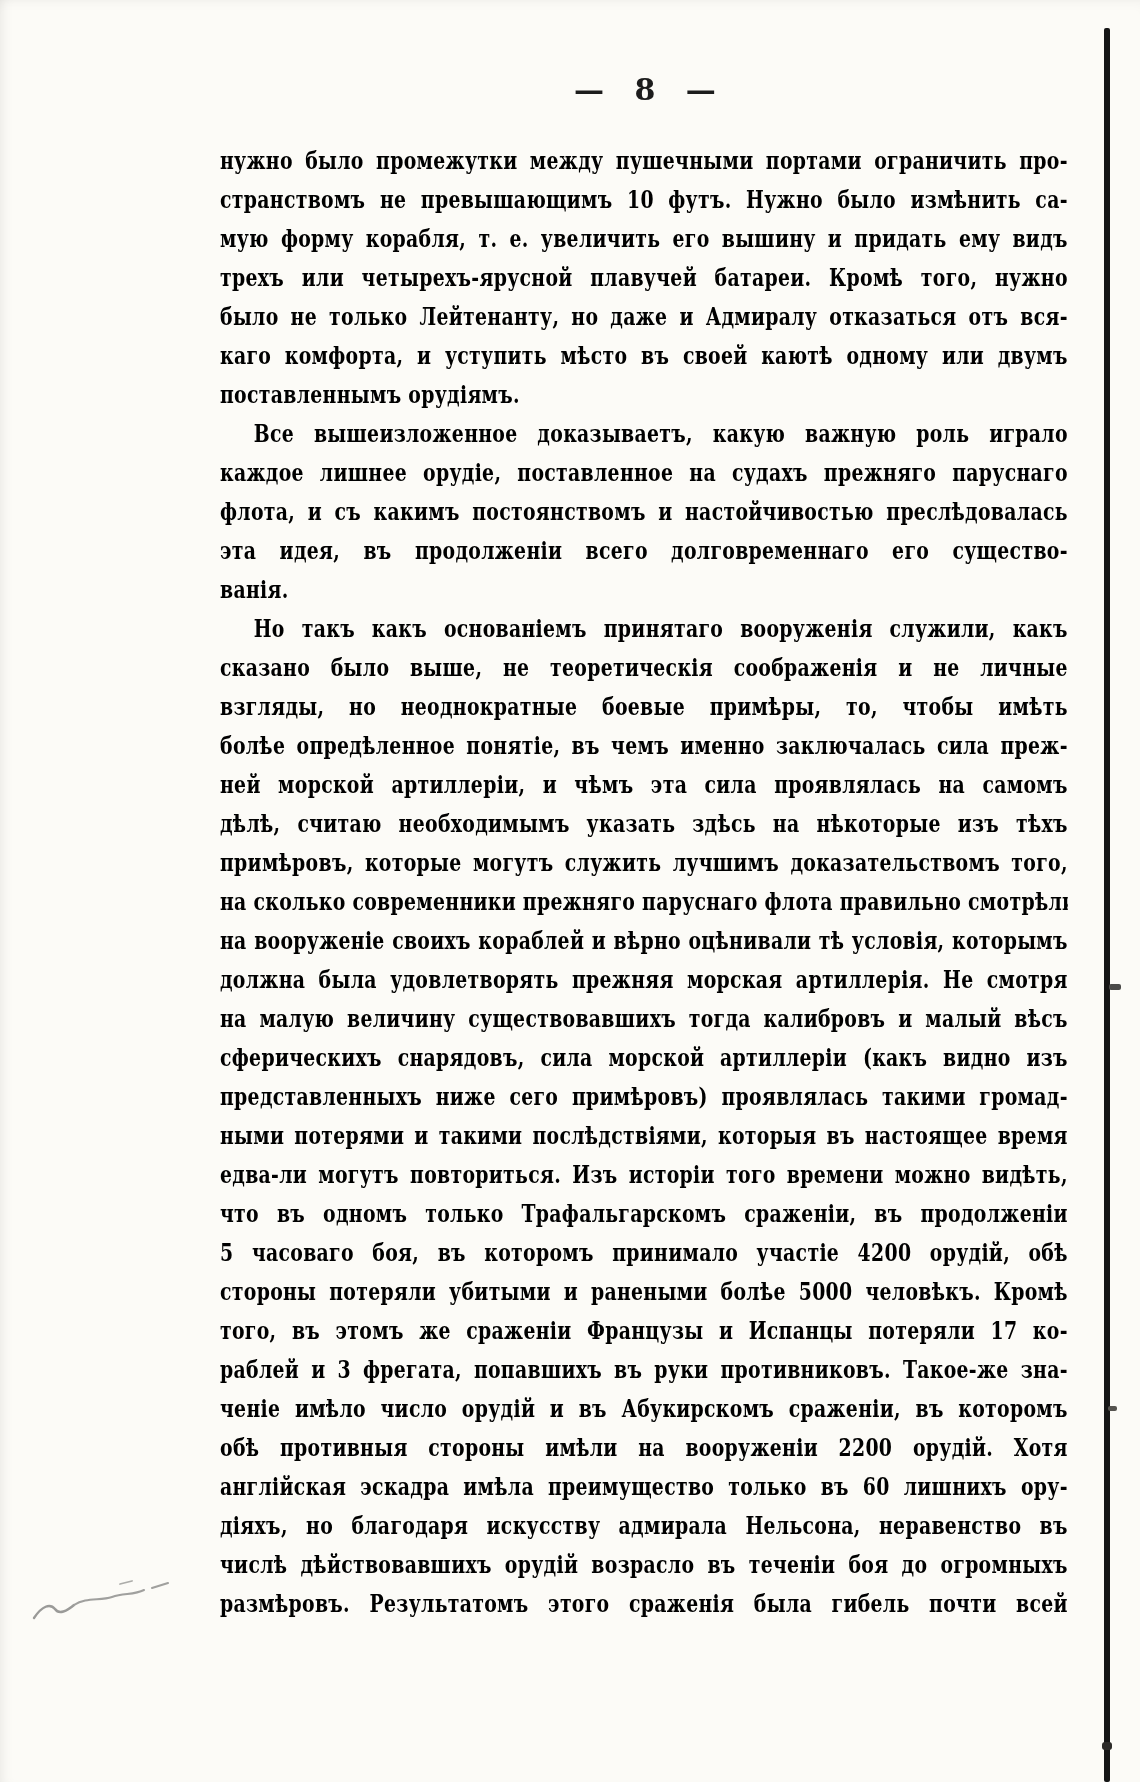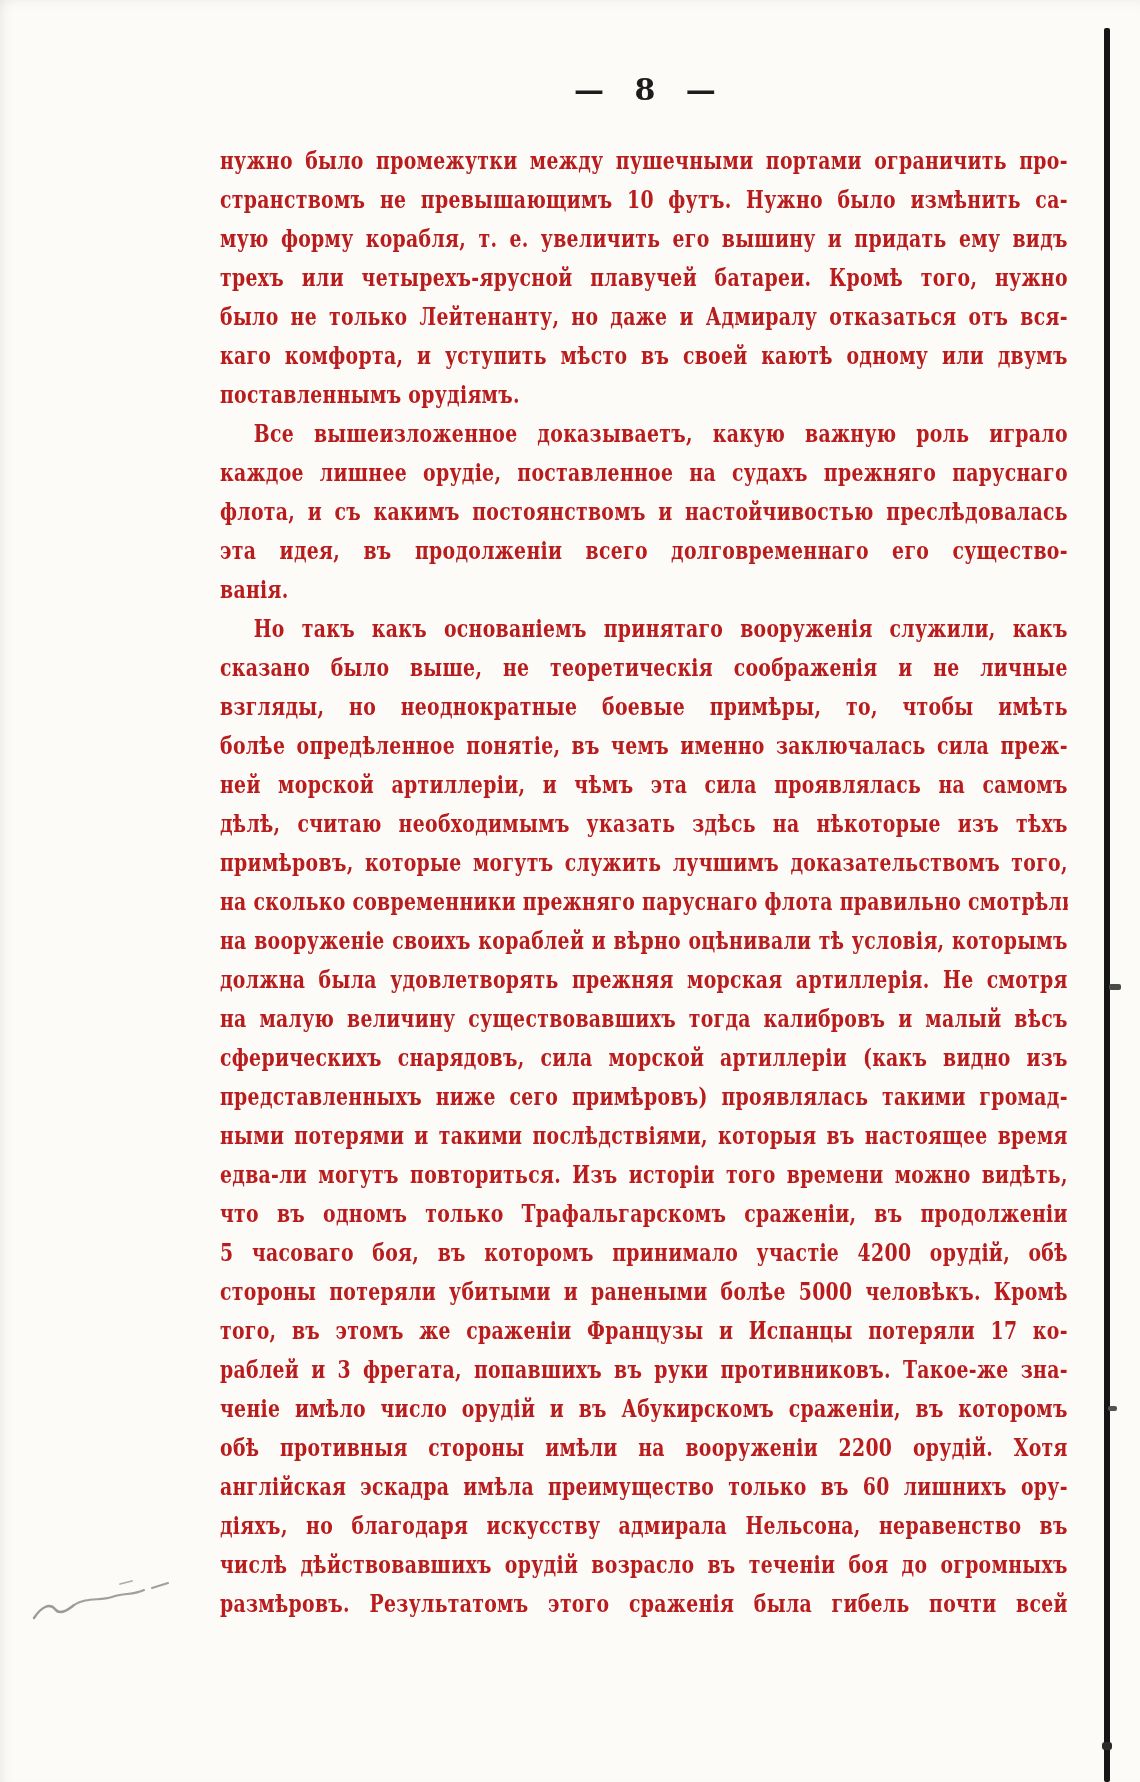--- a/index.html
+++ b/index.html
@@ -20,21 +20,21 @@
   .page-number {
     position: absolute; left: 222px; top: 72px; width: 848px;
     text-align: center;
     font: 700 30px "DejaVu Serif", serif;
     color: #1c1c1c;
     letter-spacing: 2px;
     word-spacing: 16px;
   }
   .text-block {
     position: absolute; left: 220px; top: 146px; width: 848px;
-    color: #b91c1c;
+    color: #000000;
   }
   .line {
     width: 1080px; height: 39px; line-height: 39px;
     font: 700 24px "DejaVu Serif", serif;
     letter-spacing: 0.4px;
     text-align: justify;
     text-align-last: justify;
     transform: scaleX(0.785);
     transform-origin: 0 0;
     overflow: hidden;

